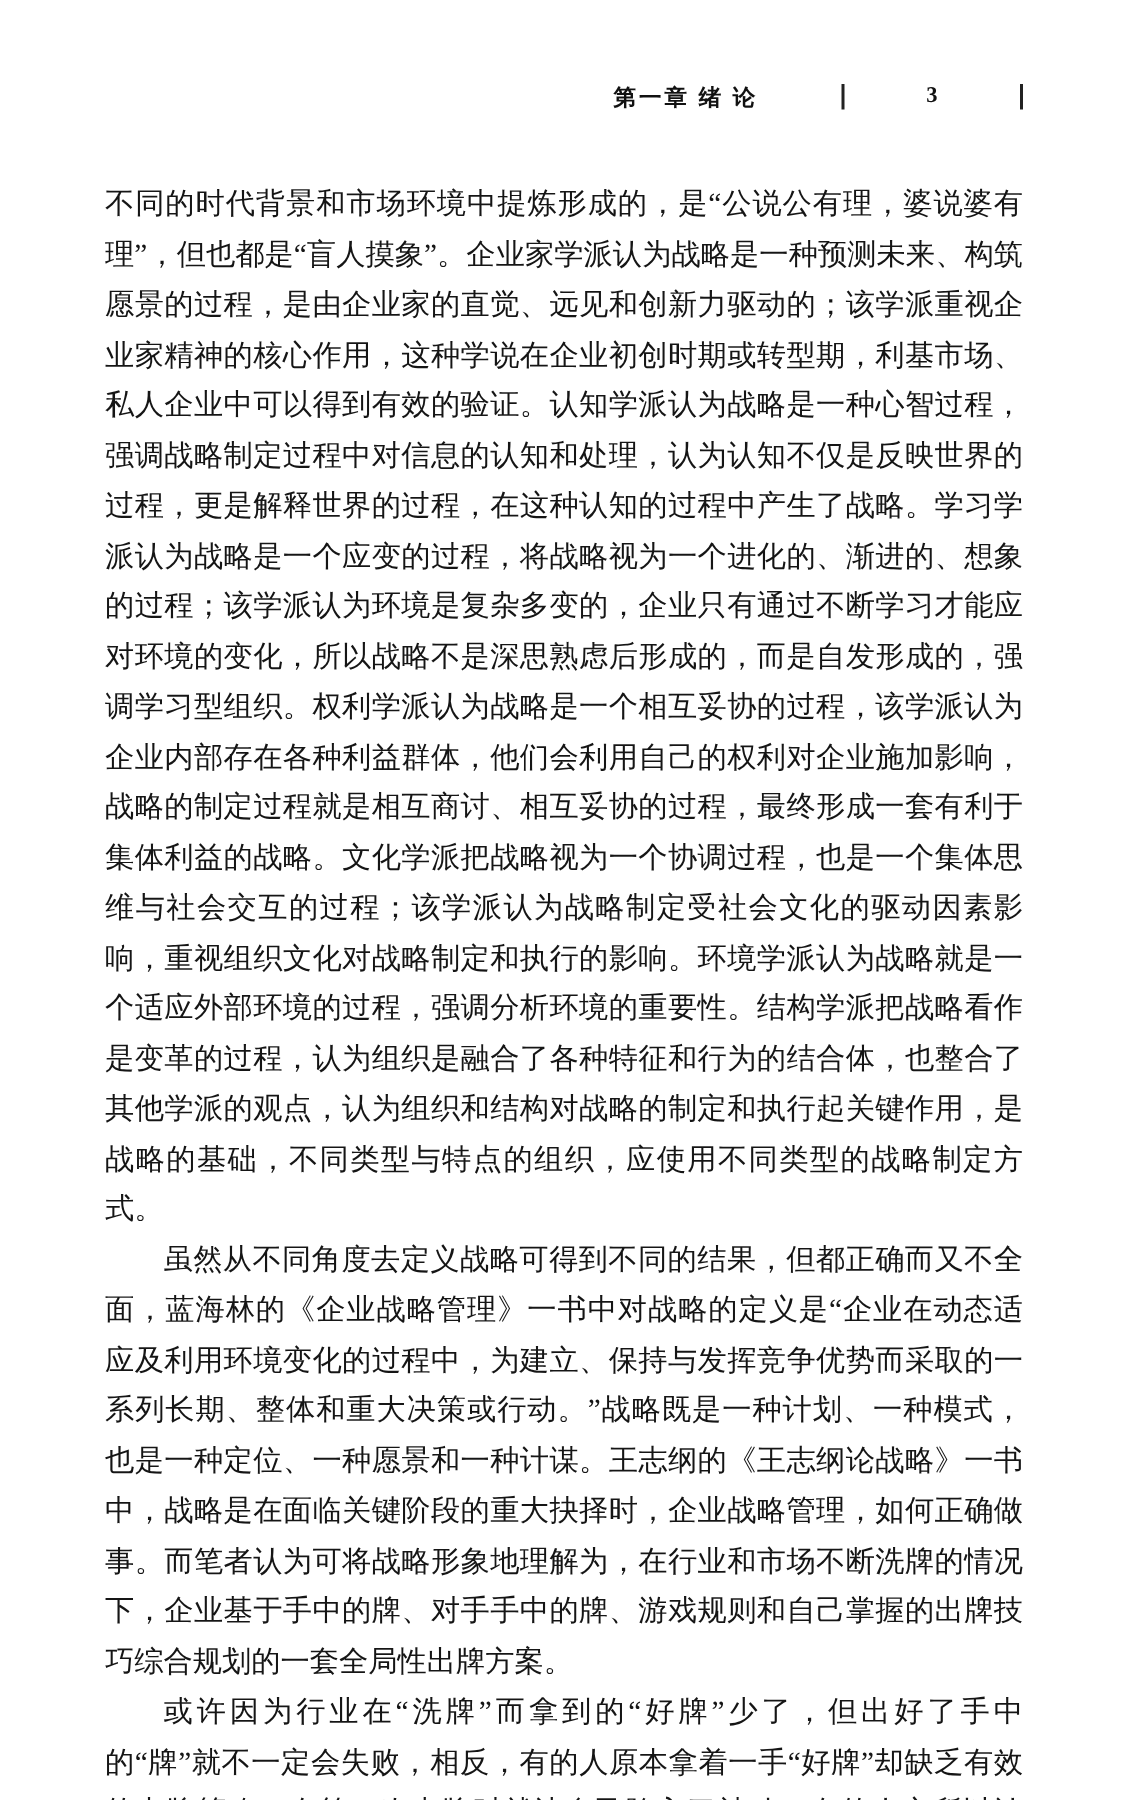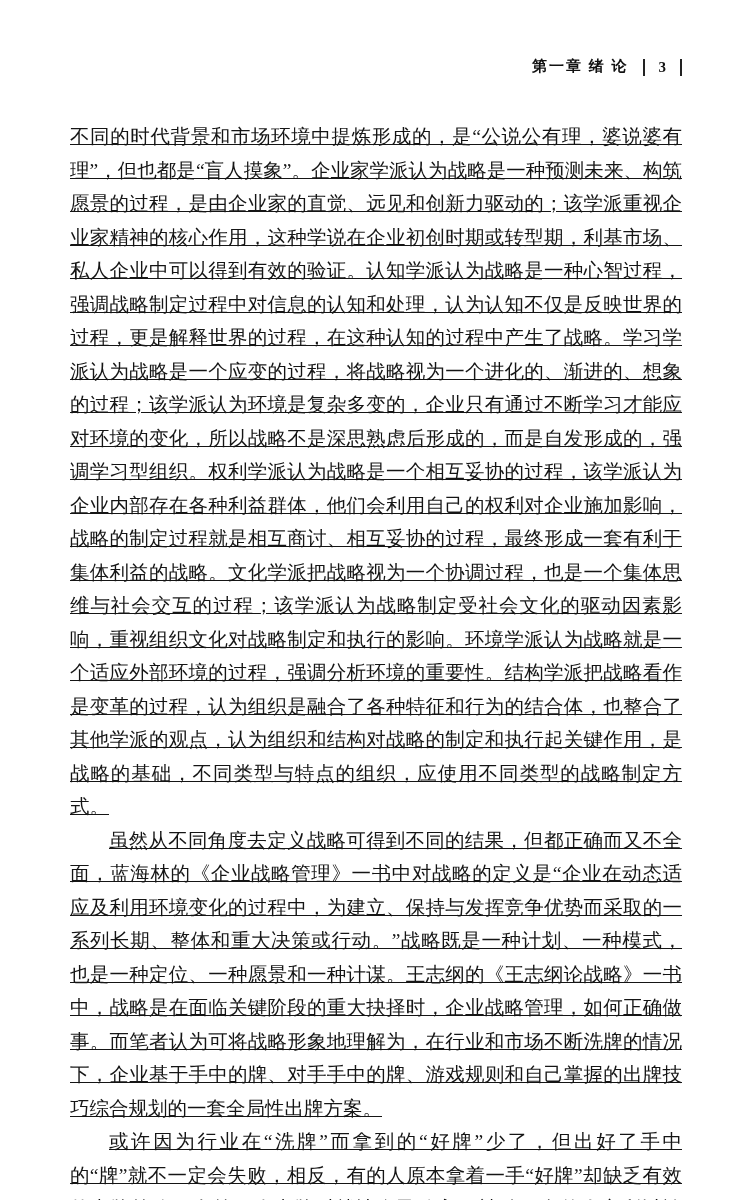--- a/index.html
+++ b/index.html
@@ -17,26 +17,27 @@
   .page {
     box-sizing: border-box;
     width: 750px;
     height: 1200px;
     padding: 56px 68px 0 70px;
     background: #ffffff;
   }
   .running-head {
     display: flex;
     justify-content: flex-end;
-    align-items: flex-end;
+    align-items: flex-start;
     font-size: 15px;
     font-weight: bold;
     color: #111111;
     letter-spacing: 2px;
     height: 20px;
+    gap: 41px;
   }
   .running-head .chapter {
     margin-right: 14px;
   }
   .running-head .bar {
     display: inline-block;
     width: 2px;
     height: 17px;
     background: #222222;
   }
@@ -49,21 +50,20 @@
     margin-top: 44px;
     font-size: 19.5px;
     line-height: 33.5px;
     text-align: justify;
     text-justify: inter-ideograph;
     color: #151515;
   }
   .body-text p {
     margin: 0;
     padding: 0;
-    text-decoration: underline;
   }
   .body-text p.indent {
     text-indent: 2em;
   }
 </style>
 </head>
 <body>
 
 <div class="page">
 

